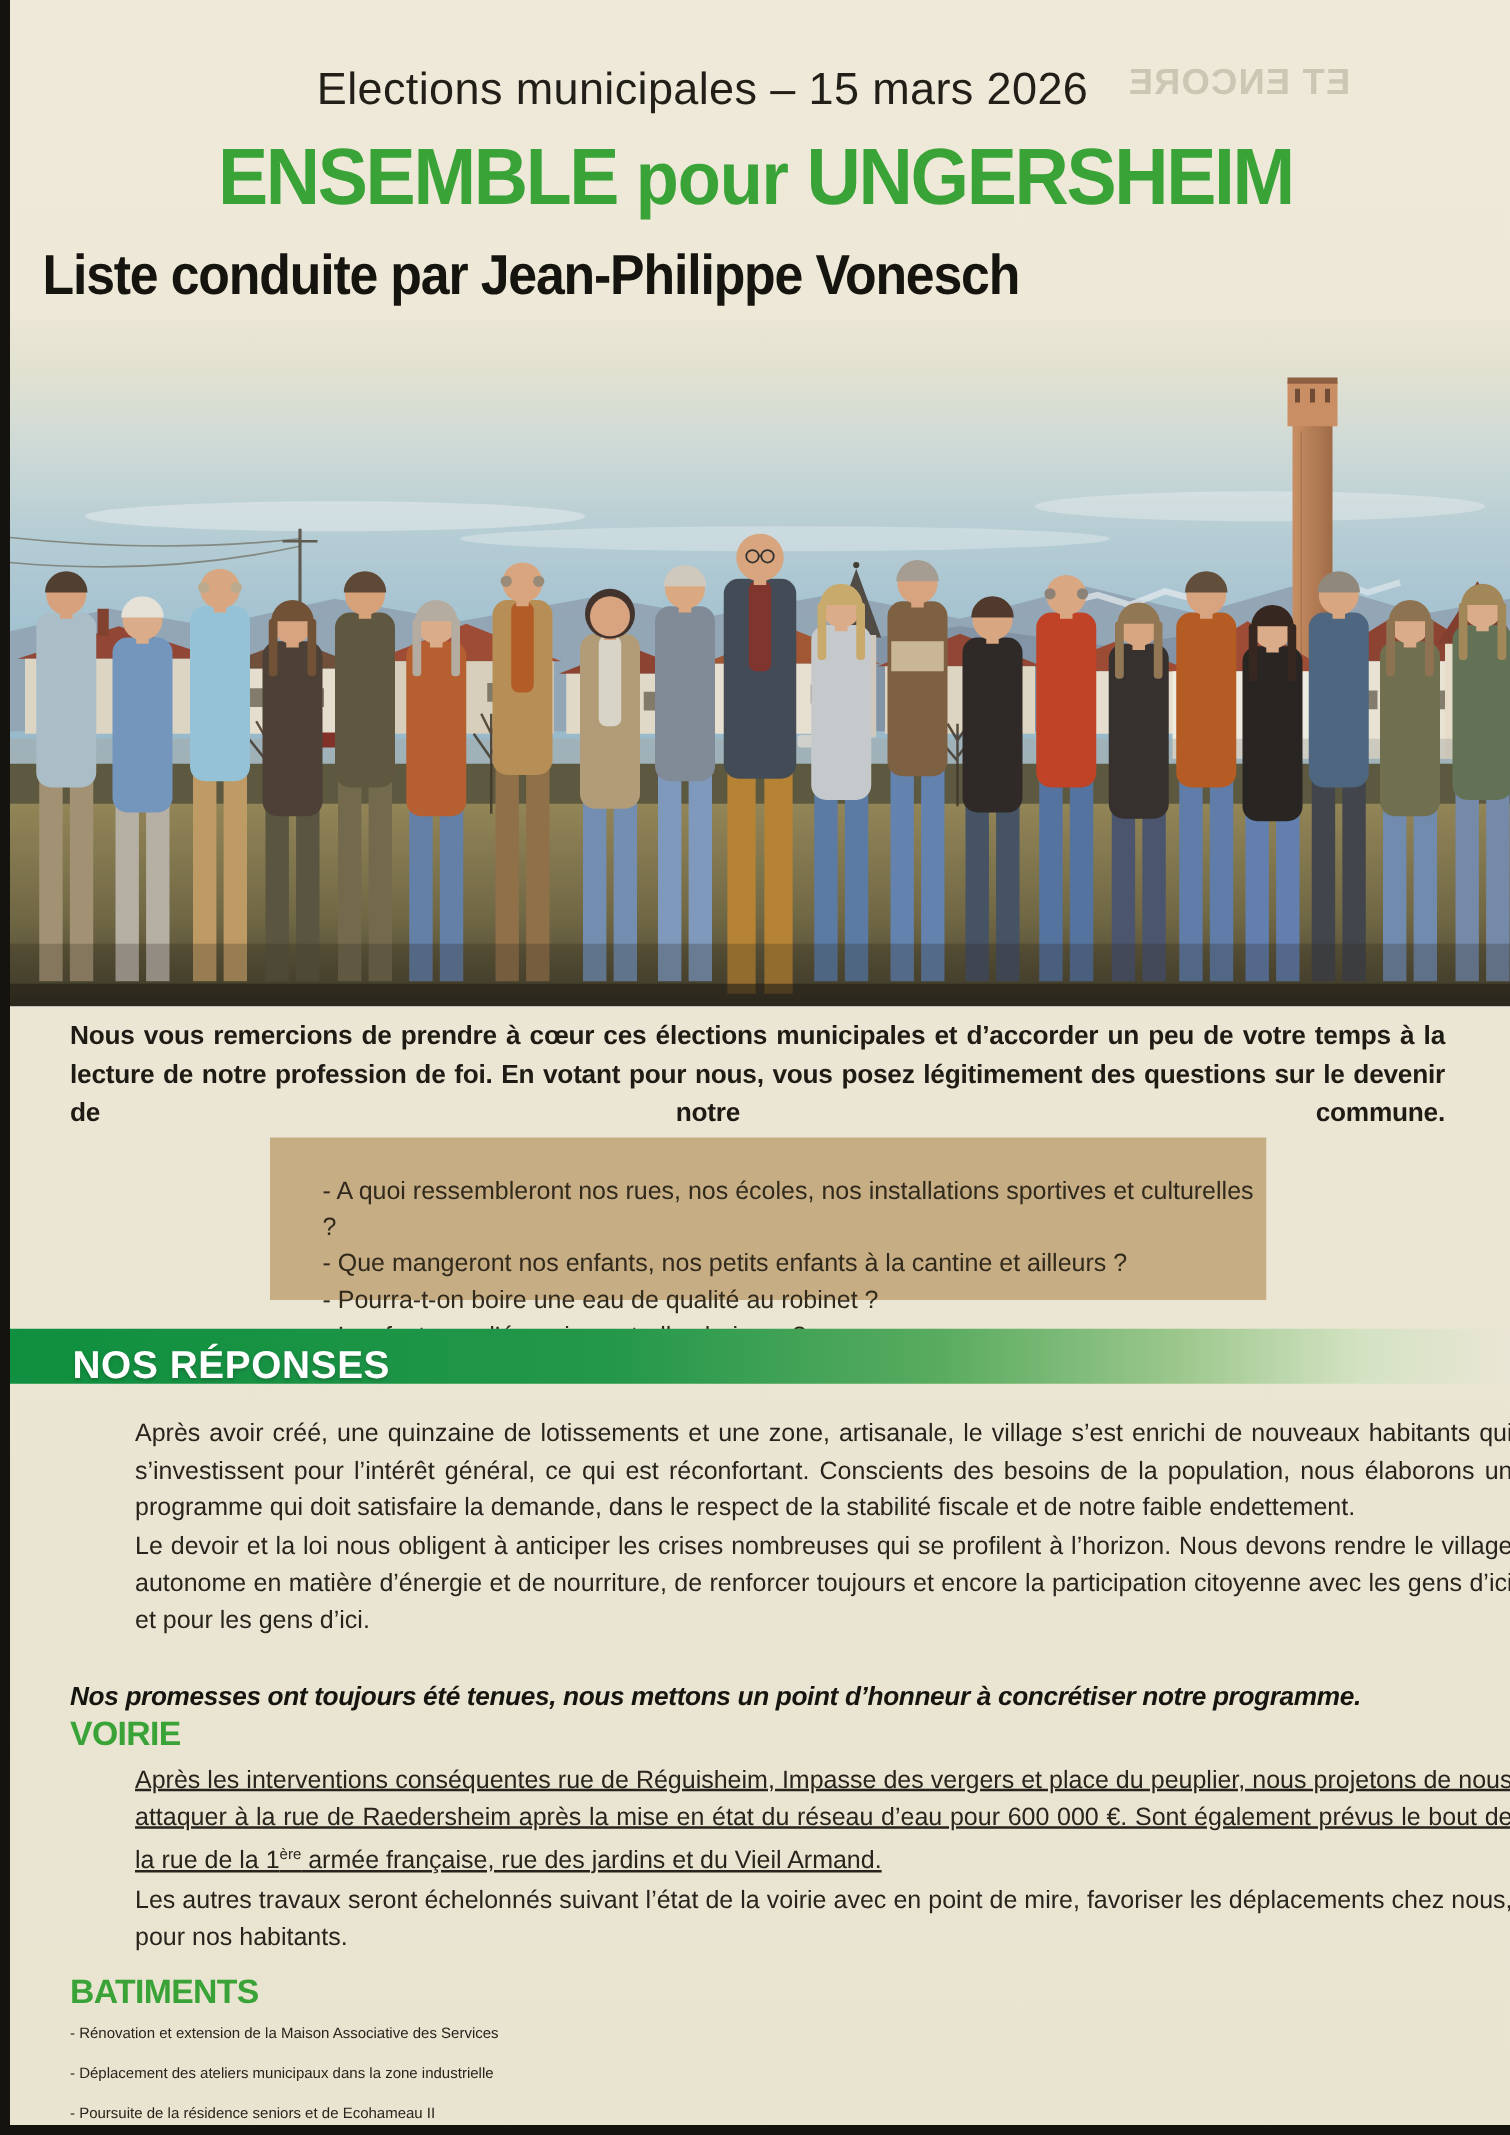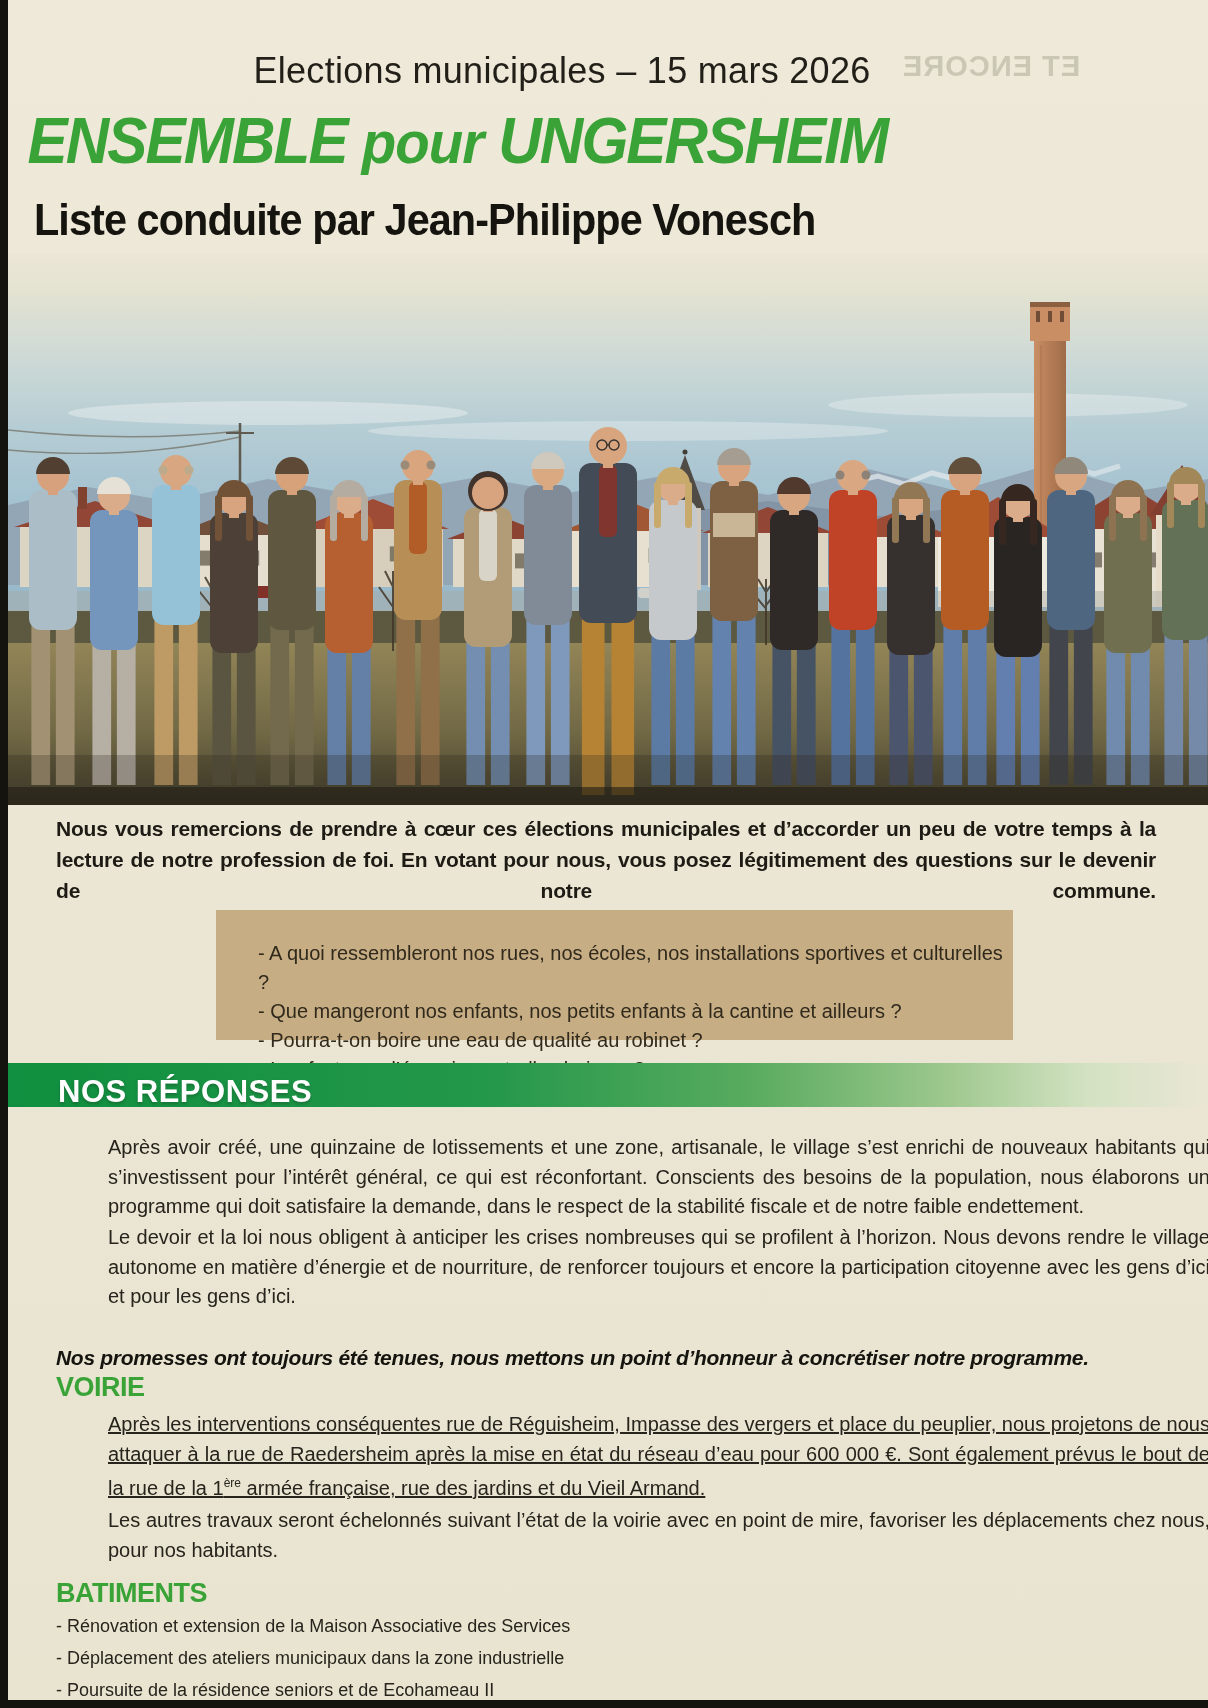--- a/index.html
+++ b/index.html
@@ -10,21 +10,21 @@
   }
   .edge-left{position:absolute;left:0;top:0;width:8px;height:1708px;background:#14130e;}
   .edge-bottom{position:absolute;left:0;top:1700px;width:1208px;height:8px;background:#14130e;}
 
   .ghost{position:absolute;top:50px;right:128px;font-size:29px;font-weight:bold;
     color:rgba(110,112,90,0.28);transform:scaleX(-1);letter-spacing:1px;}
 
   .election-line{position:absolute;top:50px;left:0;width:100%;text-align:center;
     font-size:36px;font-weight:400;color:#211f18;letter-spacing:0.3px;transform:translateX(-42px);}
 
-  .title{position:absolute;top:104px;left:0;width:100%;white-space:nowrap;color:#3aa338;font-style:italic;}
+  .title{position:absolute;top:104px;left:0;width:100%;text-align:center;white-space:nowrap;color:#3aa338;}
   .title .squeeze{display:inline-block;transform:scaleX(0.94);}
   .title .t-caps{font-size:64px;font-weight:800;letter-spacing:-2px;}
   .title .t-lower{font-size:60px;font-weight:600;letter-spacing:-1px;margin:0 16px;}
 
   .subtitle{position:absolute;top:194px;left:0;width:100%;white-space:nowrap;
     font-size:45px;font-weight:800;color:#15140f;letter-spacing:-1px;}
   .subtitle .squeeze{display:inline-block;transform:scaleX(0.92);}
 
   .photo{position:absolute;top:255px;left:8px;width:1200px;height:550px;
     background:linear-gradient(180deg,#ece8d8 0%,#e4e4d3 7%,#cfdcd8 18%,#b3cdd6 32%,#9dc0d2 48%,#90b4c8 72%,#8cafc2 100%);}
@@ -47,21 +47,21 @@
     text-align:justify;color:#26241c;margin-left:36px;}
   #p1{top:1133px;}
   #p2{top:1223px;}
   .promise{position:absolute;top:1346px;left:56px;white-space:nowrap;
     font-size:21px;font-weight:800;font-style:italic;letter-spacing:-0.3px;color:#15140f;}
   .sec-head{position:absolute;left:56px;font-size:27px;font-weight:800;color:#3aa338;letter-spacing:-0.5px;}
   #voirie-h{top:1372px;}
   #vp1{top:1410px;text-decoration:underline;}
   #vp2{top:1506px;}
   #bat-h{top:1578px;}
-  .bullets{position:absolute;top:1610px;left:56px;width:1100px;font-size:18px;line-height:32px;color:#26241c;}
+  .bullets{position:absolute;top:1610px;left:56px;width:1100px;font-size:12px;line-height:32px;color:#26241c;}
   sup{font-size:12px;}
 </style>
 </head>
 <body>
 
 <div class="page">
   <div class="ghost">ET ENCORE</div>
   <div class="election-line">Elections municipales – 15 mars 2026</div>
 
   <div class="title"><span class="squeeze"><span class="t-caps">ENSEMBLE</span><span class="t-lower">pour</span><span class="t-caps">UNGERSHEIM</span></span></div>

